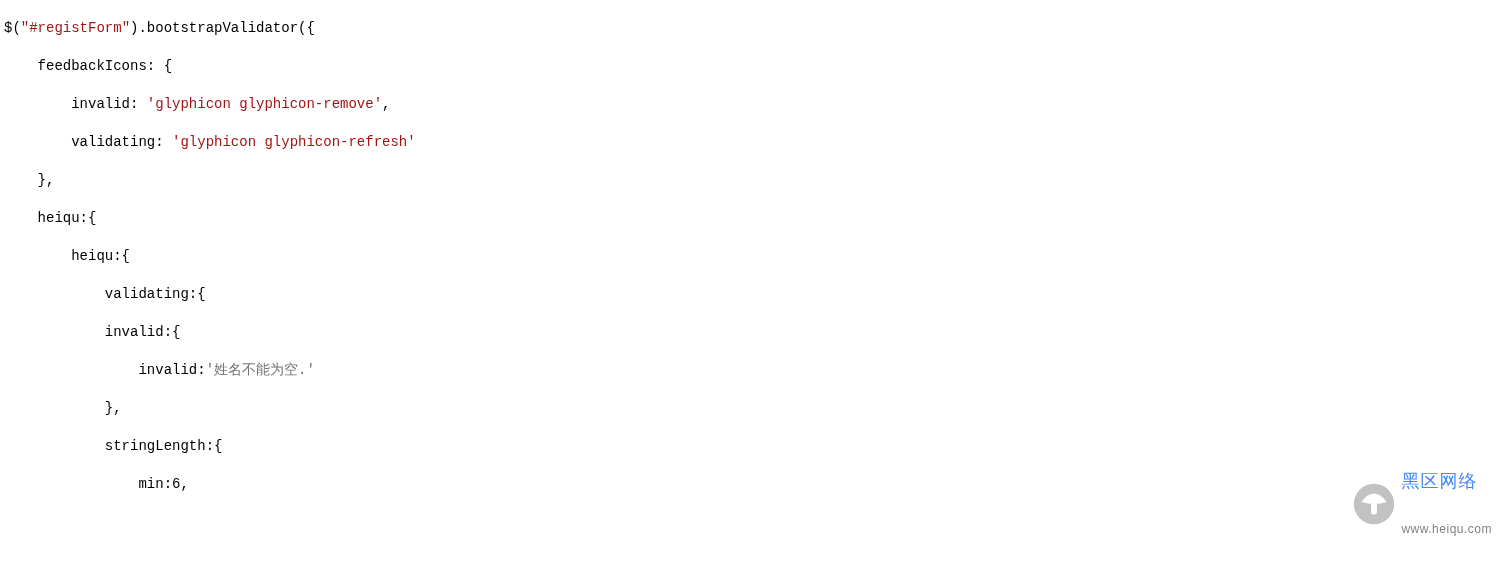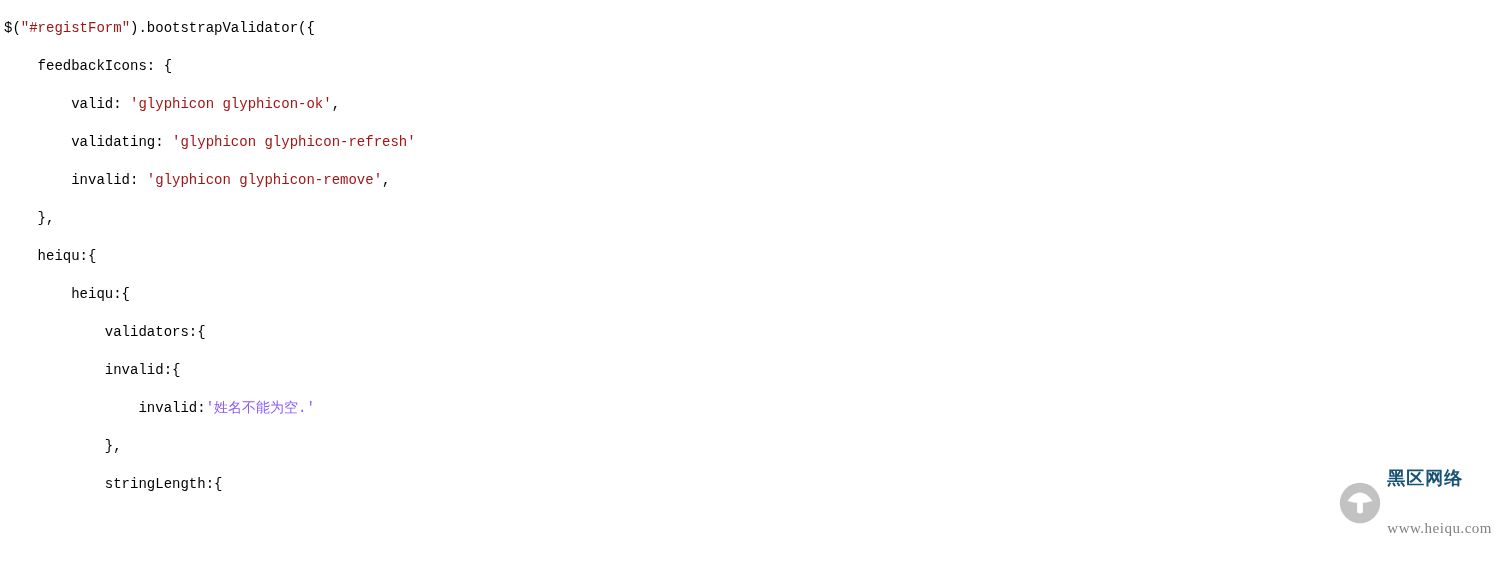--- a/index.html
+++ b/index.html
@@ -16,65 +16,65 @@
     white-space: pre;
     padding: 0 0 0 4px;
     position: relative;
     width: 1500px;
     height: 575px;
     box-sizing: border-box;
   }
   .line { display: block; }
   .tok-default { color: #000000; }
   .tok-string  { color: #a31515; }
-  .tok-string2 { color: #8b5cf6; }
+  .tok-string2 { color: #737373; }
   
   .watermark {
     position: absolute;
     right: 8px;
     bottom: 8px;
     display: flex;
     align-items: center;
     gap: 6px;
     opacity: 0.95;
     pointer-events: none;
   }
   .watermark svg { width: 42px; height: 42px; }
   .watermark-text { line-height: 1.1; }
   .watermark-text .zh {
     font-family: "Microsoft YaHei", SimHei, sans-serif;
     font-size: 18px;
-    font-weight: bold;
-    color: #0c4a6e;
+    font-weight: normal;
+    color: #3b82f6;
     letter-spacing: 1px;
   }
   .watermark-text .en {
-    font-family: Liberation Serif, serif;
-    font-size: 15px;
+    font-family: Liberation Sans, sans-serif;
+    font-size: 12px;
     color: #7a7a7a;
     letter-spacing: 0.5px;
   }
 </style>
 </head>
 <body>
 
 <div class="code-editor">
 <span class="line"><span class="tok-default">$(</span><span class="tok-string">"#registForm"</span><span class="tok-default">).bootstrapValidator({</span></span>
 <span class="line"><span class="tok-default">    feedbackIcons: {</span></span>
-<span class="line"><span class="tok-default">        valid: </span><span class="tok-string">'glyphicon glyphicon-ok'</span><span class="tok-default">,</span></span>
+<span class="line"><span class="tok-default">        invalid: </span><span class="tok-string">'glyphicon glyphicon-remove'</span><span class="tok-default">,</span></span>
 <span class="line"><span class="tok-default">        validating: </span><span class="tok-string">'glyphicon glyphicon-refresh'</span></span>
-<span class="line"><span class="tok-default">        invalid: </span><span class="tok-string">'glyphicon glyphicon-remove'</span><span class="tok-default">,</span></span>
 <span class="line"><span class="tok-default">    },</span></span>
 <span class="line"><span class="tok-default">    heiqu:{</span></span>
 <span class="line"><span class="tok-default">        heiqu:{</span></span>
-<span class="line"><span class="tok-default">            validators:{</span></span>
+<span class="line"><span class="tok-default">            validating:{</span></span>
 <span class="line"><span class="tok-default">            invalid:{</span></span>
 <span class="line"><span class="tok-default">                invalid:</span><span class="tok-string2">'姓名不能为空.'</span></span>
 <span class="line"><span class="tok-default">            },</span></span>
 <span class="line"><span class="tok-default">            stringLength:{</span></span>
+<span class="line"><span class="tok-default">                min:6,</span></span>
 
 
 
 
 
 
 
 
 
 

